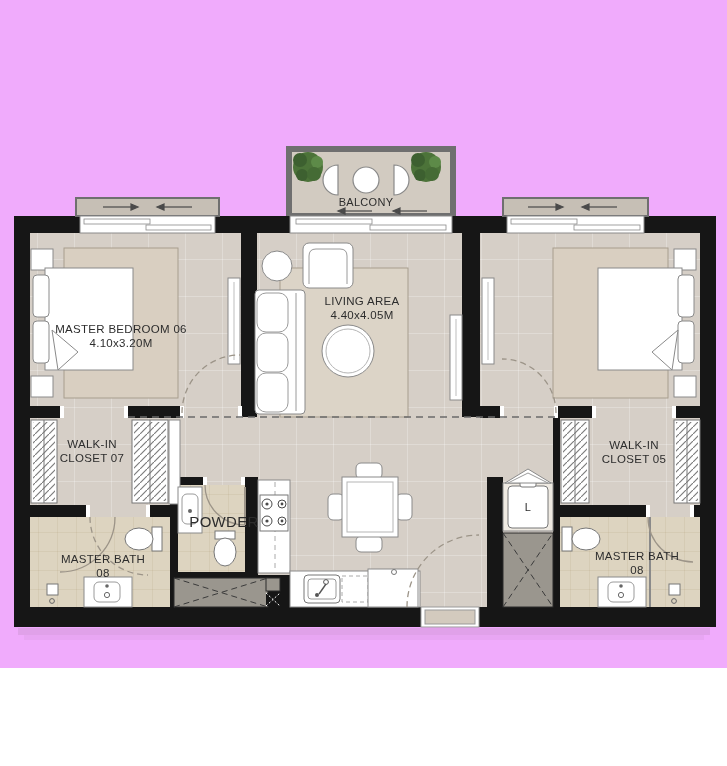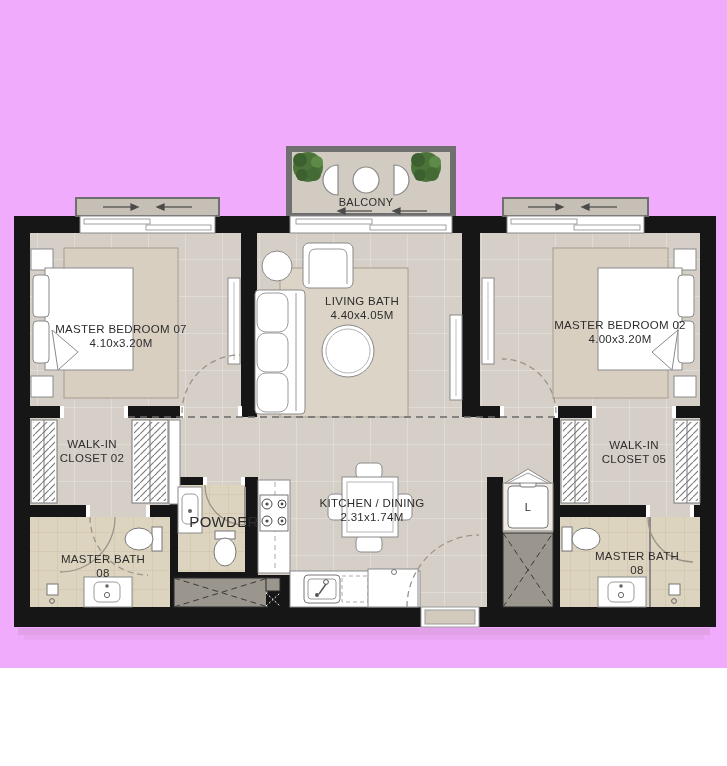--- a/index.html
+++ b/index.html
@@ -335,48 +335,40 @@
     <path d="M 648 517 A 45 45 0 0 0 693 562"></path>
     <path d="M 407 607 A 72 72 0 0 1 479 535" stroke-dasharray="6 4"></path>
   </g>
 </svg>
 
 <div class="lbl tag" style="left:366px;top:202px;">
   <span>BALCONY</span>
 </div>
 
 <div class="lbl" style="left:121px;top:336px;">
-  <span>MASTER BEDROOM 07</span>
+  <span>MASTER BEDROOM 06</span>
   <span>4.10x3.20M</span>
 </div>
 
 <div class="lbl" style="left:362px;top:308px;">
-  <span>LIVING BATH</span>
+  <span>LIVING AREA</span>
   <span>4.40x4.05M</span>
 </div>
 
-<div class="lbl" style="left:620px;top:332px;">
-  <span>MASTER BEDROOM 02</span>
-  <span>4.00x3.20M</span>
-</div>
 
 <div class="lbl" style="left:92px;top:451px;">
   <span>WALK-IN</span>
-  <span>CLOSET 02</span>
+  <span>CLOSET 07</span>
 </div>
 
 <div class="lbl" style="left:634px;top:452px;">
   <span>WALK-IN</span>
   <span>CLOSET 05</span>
 </div>
 
-<div class="lbl" style="left:372px;top:510px;">
-  <span>KITCHEN / DINING</span>
-  <span>2.31x1.74M</span>
-</div>
 
 <div class="lbl small" style="left:224px;top:522px;">
   <span>POWDER</span>
 </div>
 
 <div class="lbl" style="left:103px;top:566px;">
   <span>MASTER BATH</span>
   <span>08</span>
 </div>
 

